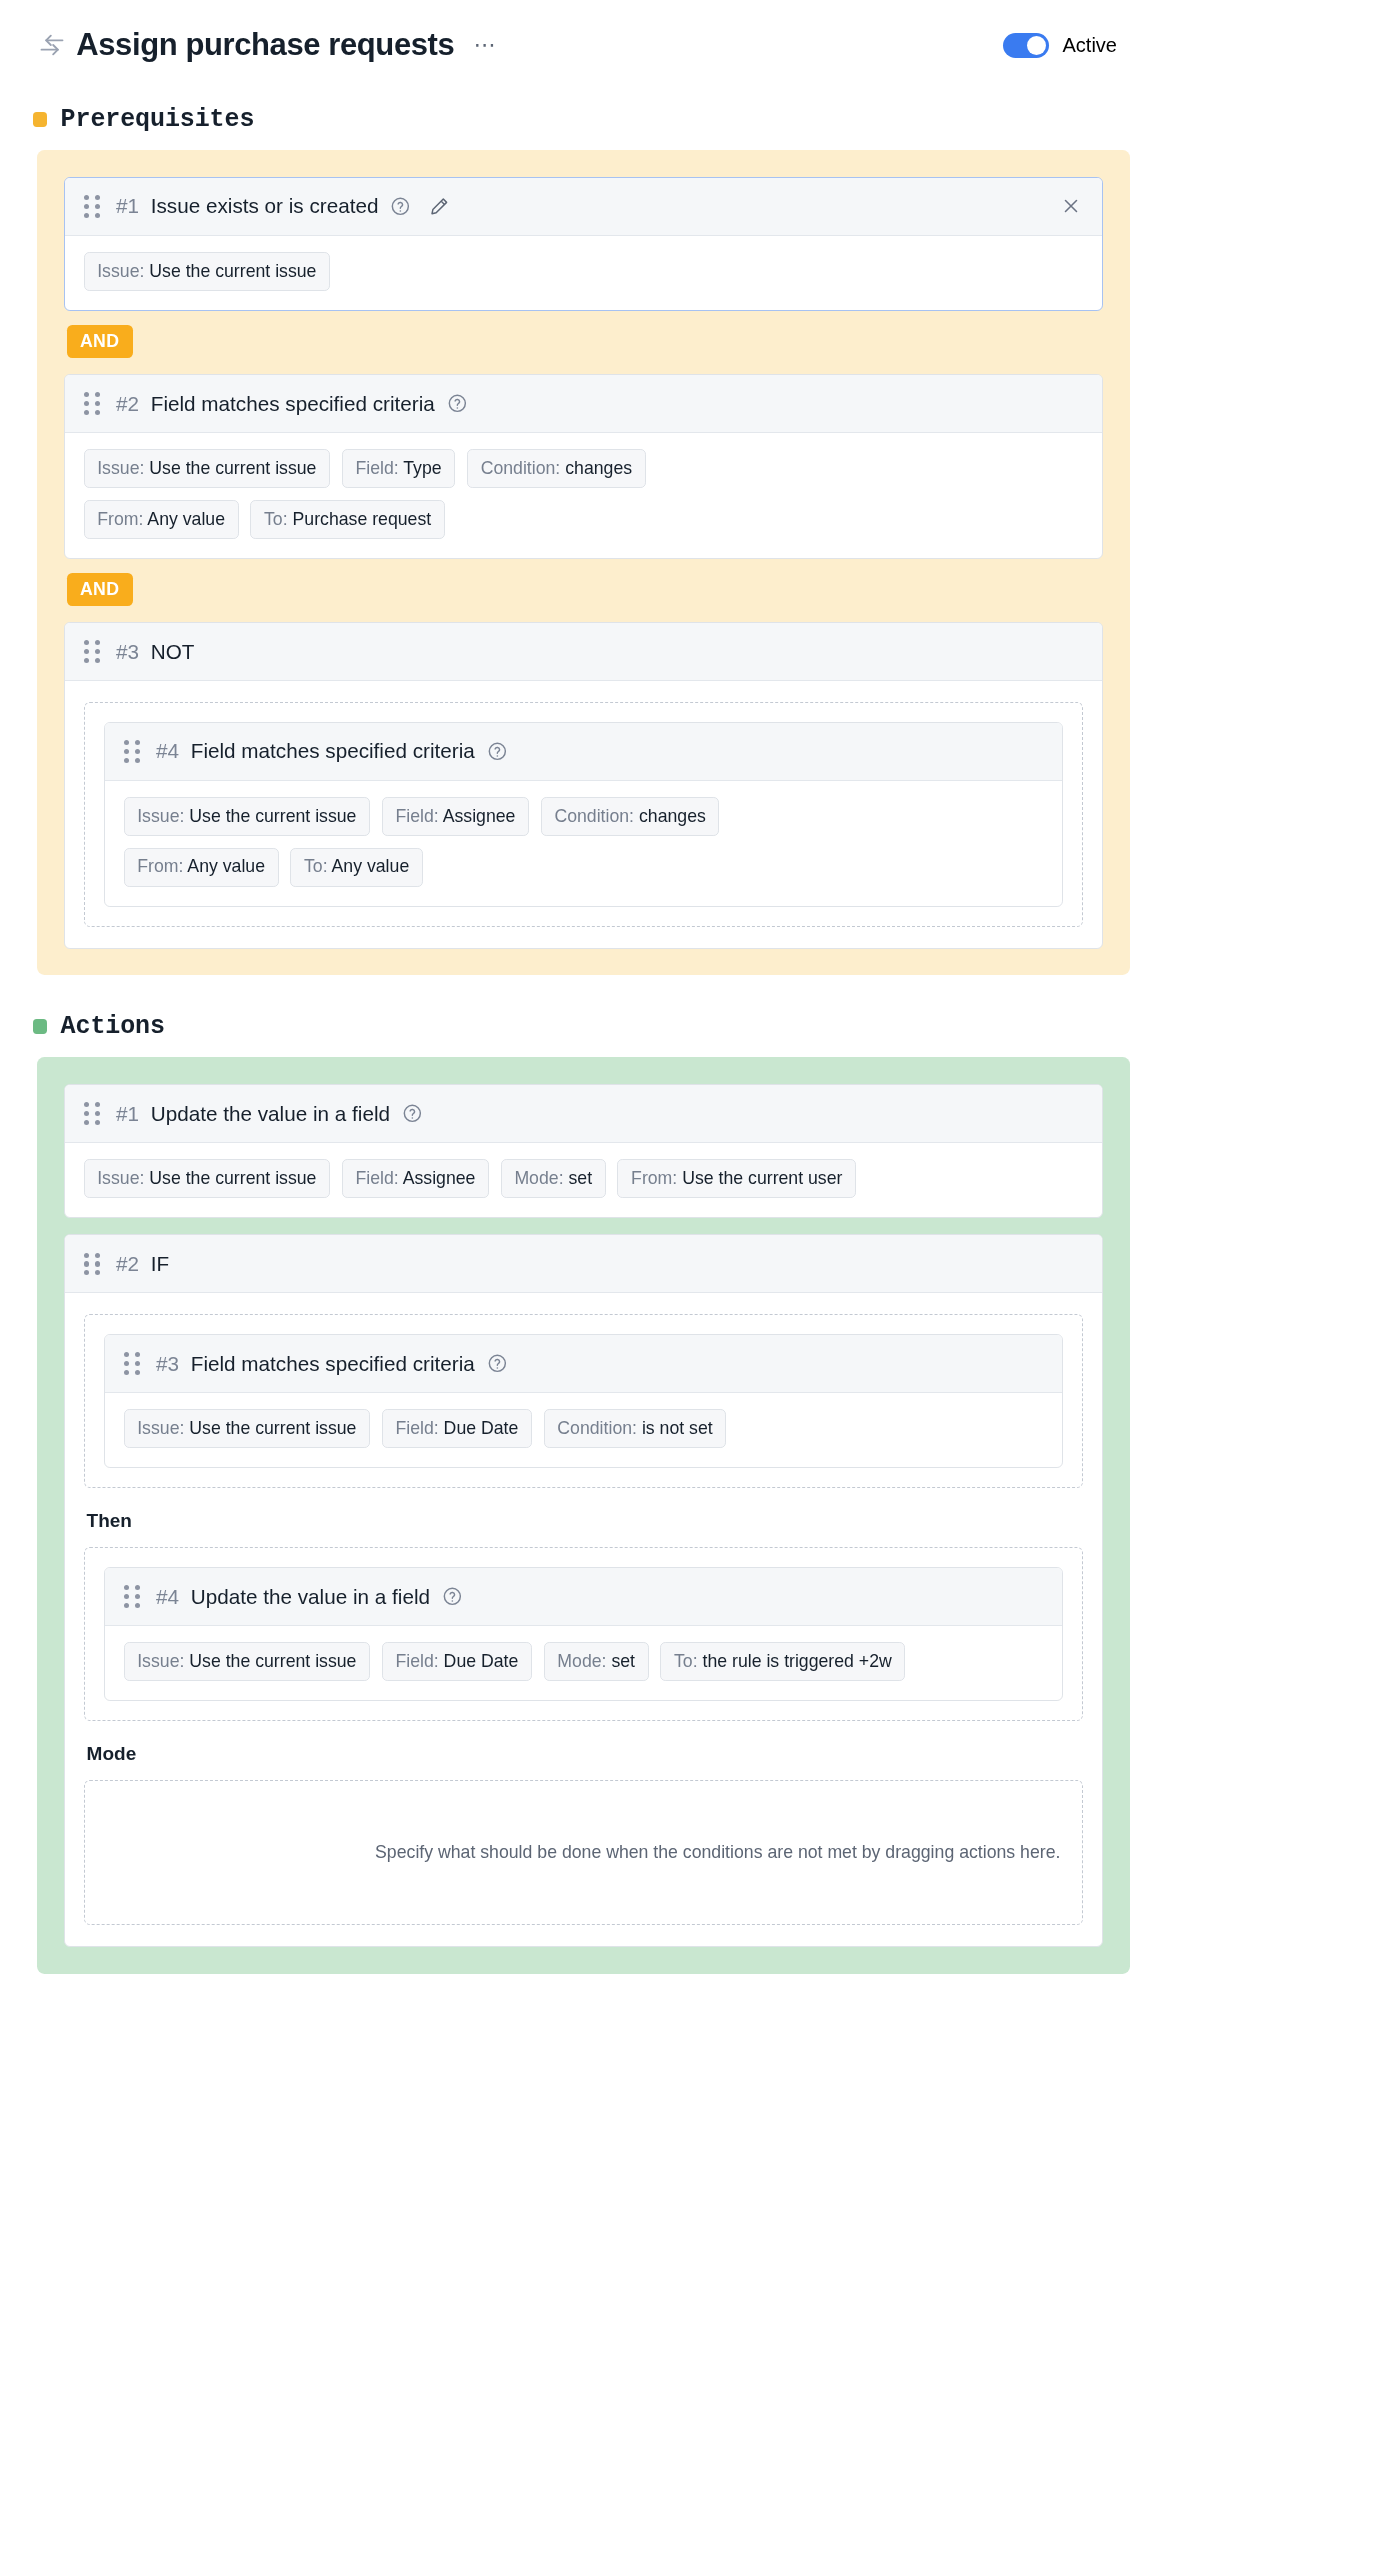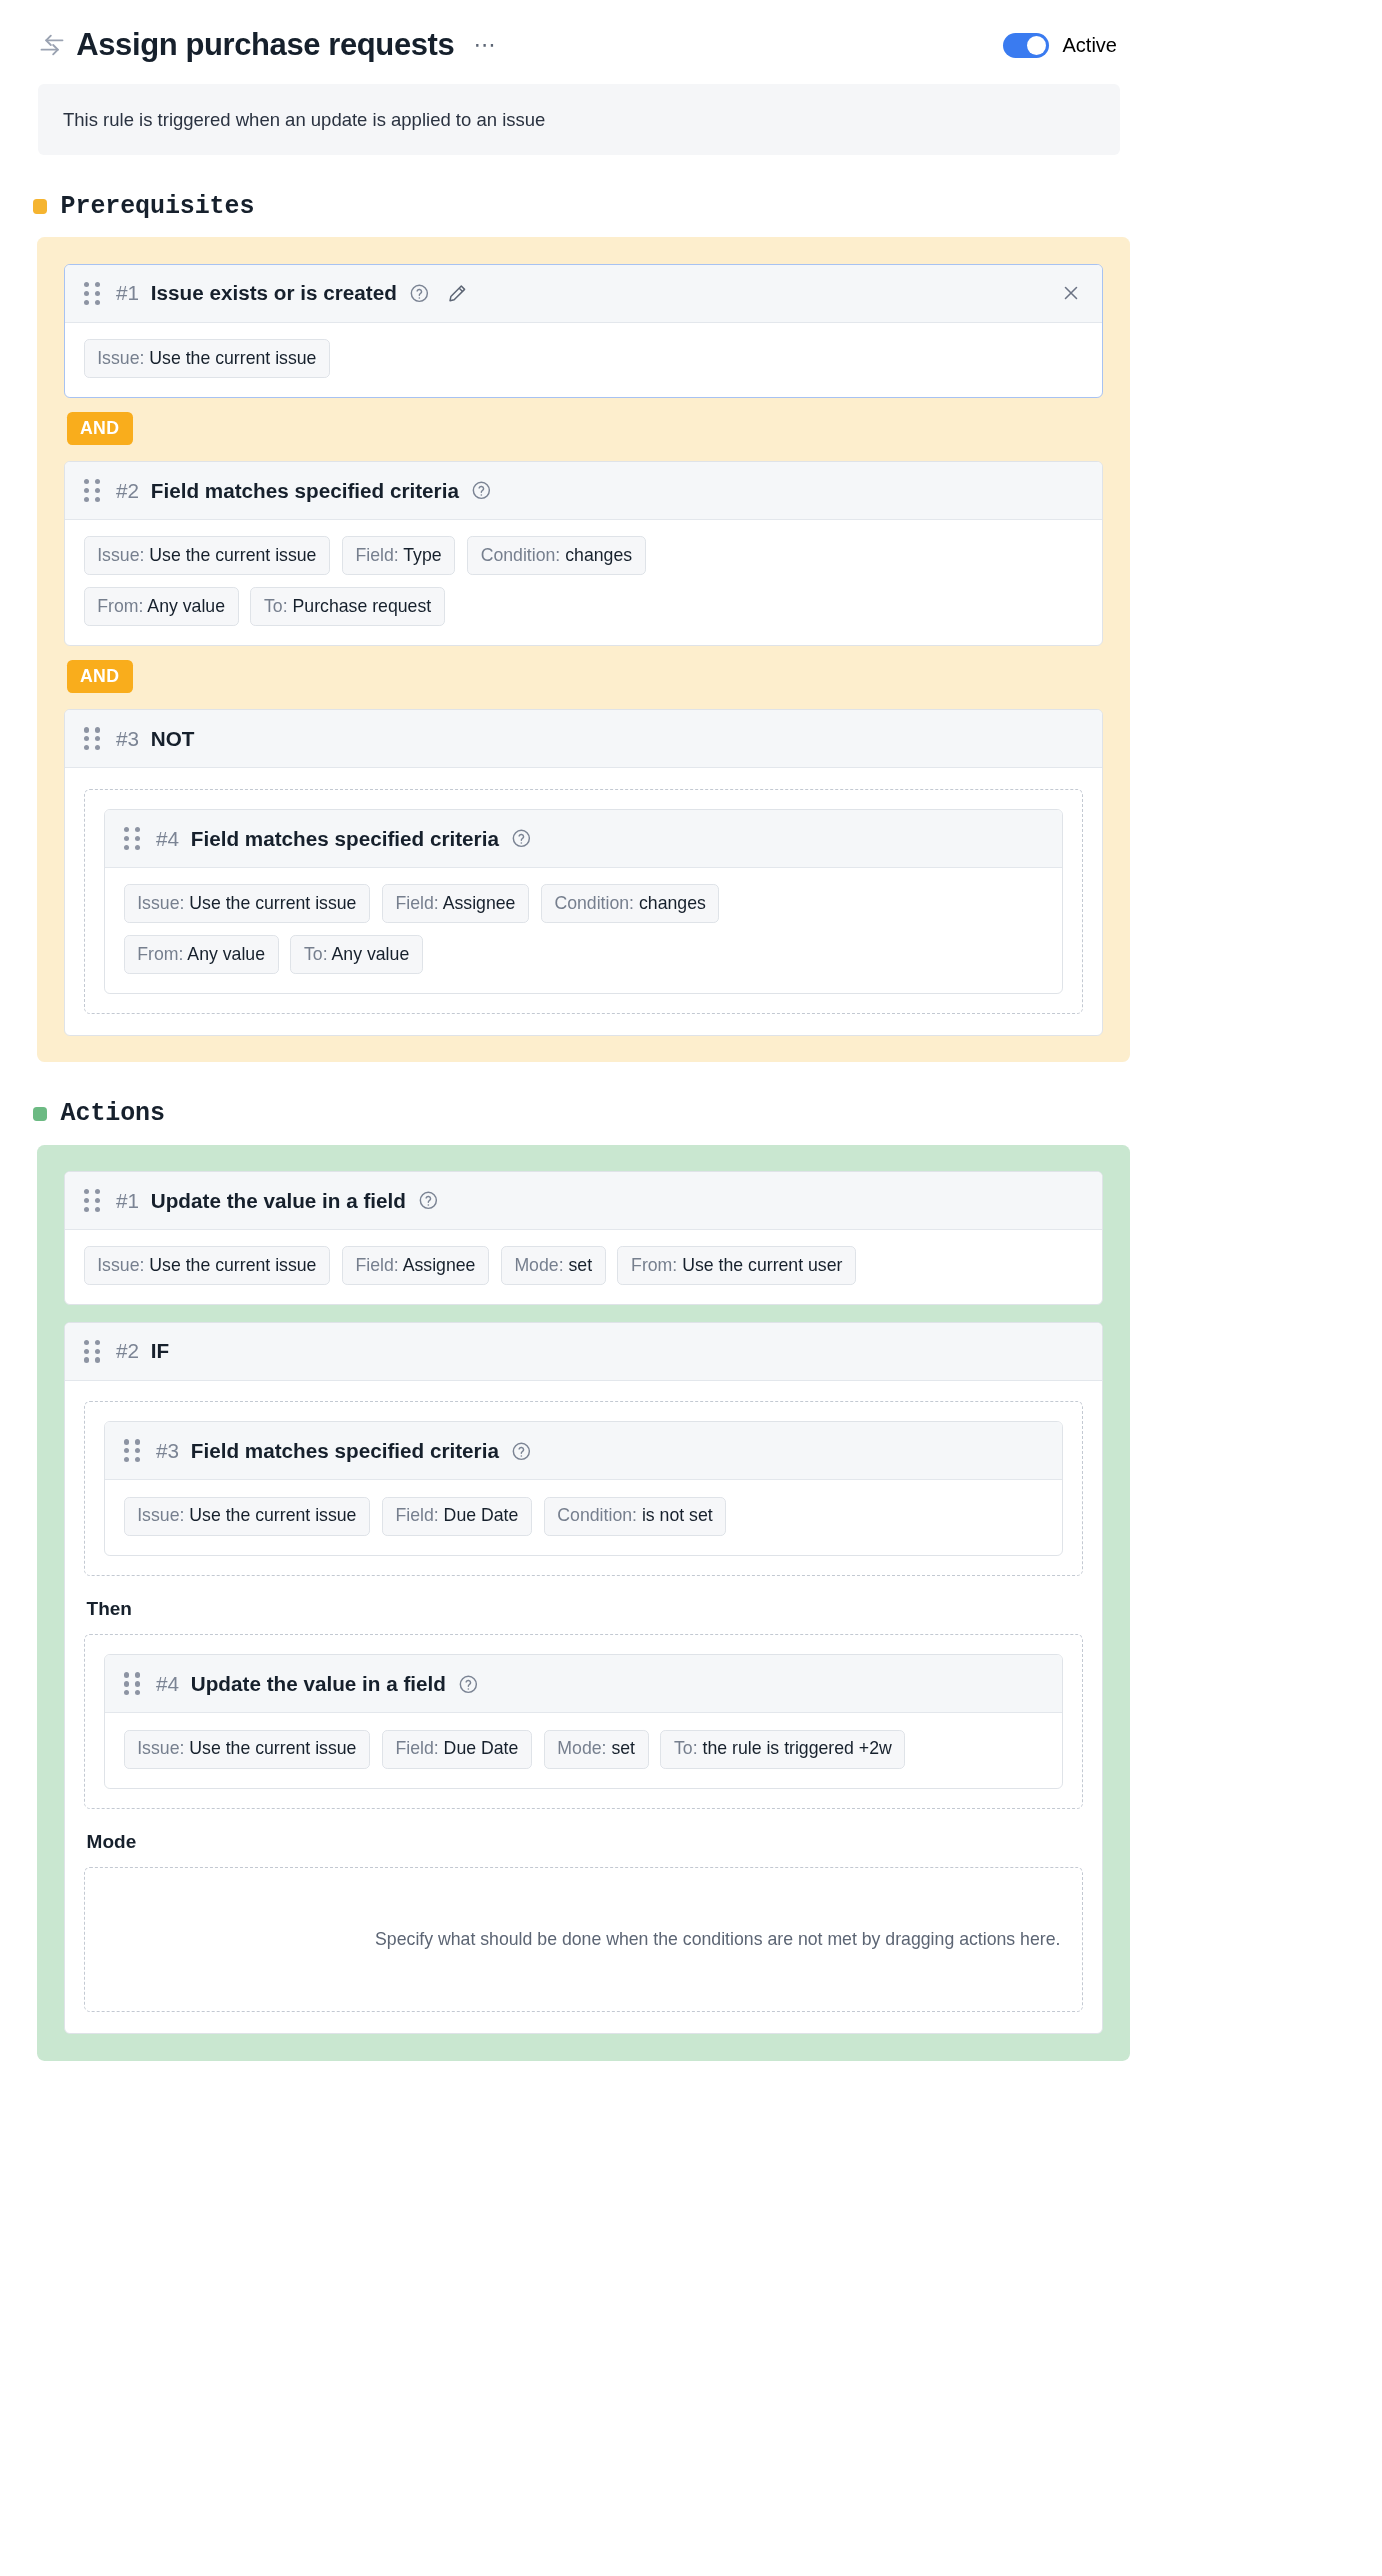--- a/index.html
+++ b/index.html
@@ -129,21 +129,21 @@
     align-content: center;
     cursor: grab;
   }
   .drag-handle i {
     width: 5.2px; height: 5.2px;
     border-radius: 50%;
     background: #8d94a3;
     display: block;
   }
   .card-num { font-size: 20.7px; color: #7b8494; font-weight: 400; margin-left: 4.4px; }
-  .card-title { font-size: 20.7px; font-weight: 700; color: #16202c; }
+  .card-title { font-size: 20.7px; font-weight: 400; color: #16202c; }
   .icon-help {
     width: 20.7px; height: 20.7px;
     flex: 0 0 20.7px;
     color: #7b8494;
     display: flex; align-items: center; justify-content: center;
     cursor: pointer;
   }
   .icon-pencil {
     width: 20.7px; height: 20.7px;
     flex: 0 0 20.7px;
@@ -237,23 +237,20 @@
     <span class="more-btn">⋯</span>
     <div class="header-spacer"></div>
     <div class="toggle-wrap">
       <div class="toggle">
         <span class="knob"></span>
       </div>
       <span class="toggle-label">Active</span>
     </div>
   </div>
 
-  <div class="trigger-banner">
-    <span>This rule is triggered when an update is applied to an issue</span>
-  </div>
 
   <div class="section-heading">
     <span class="section-dot amber"></span>
     <span class="section-title">Prerequisites</span>
   </div>
 
   <div class="panel prereq stack">
 
     
     <div class="card selected">

